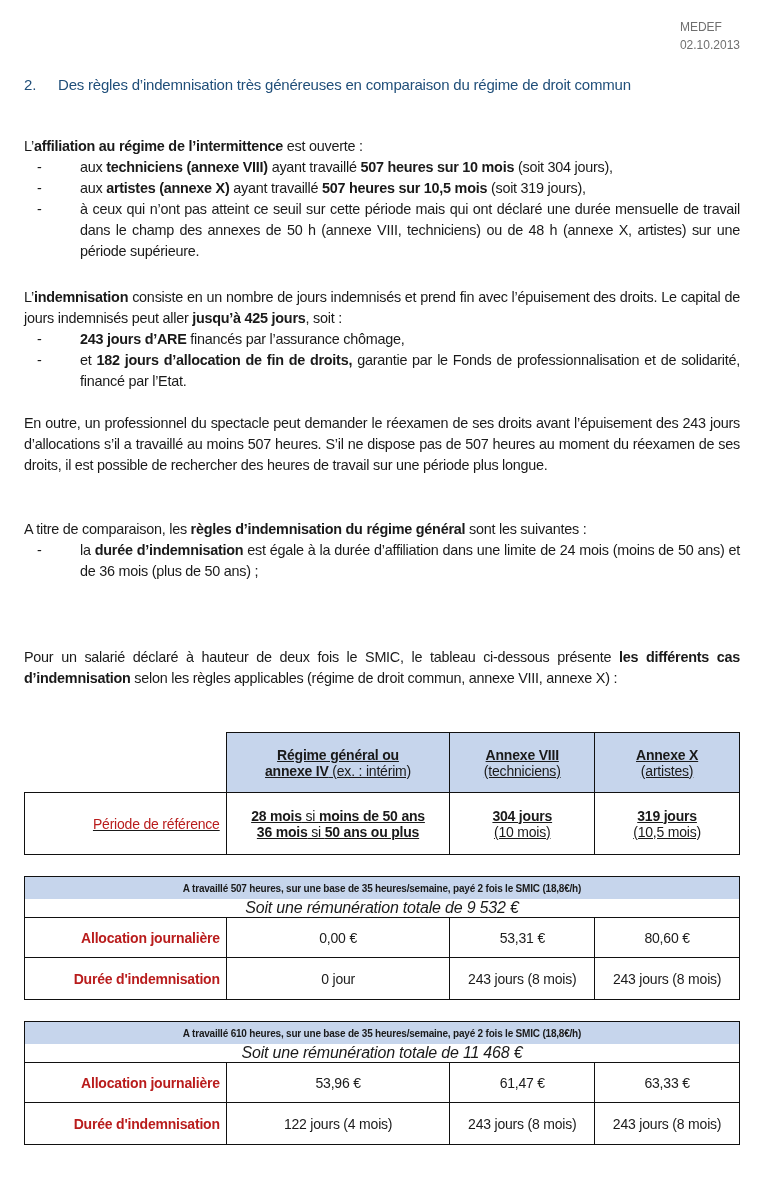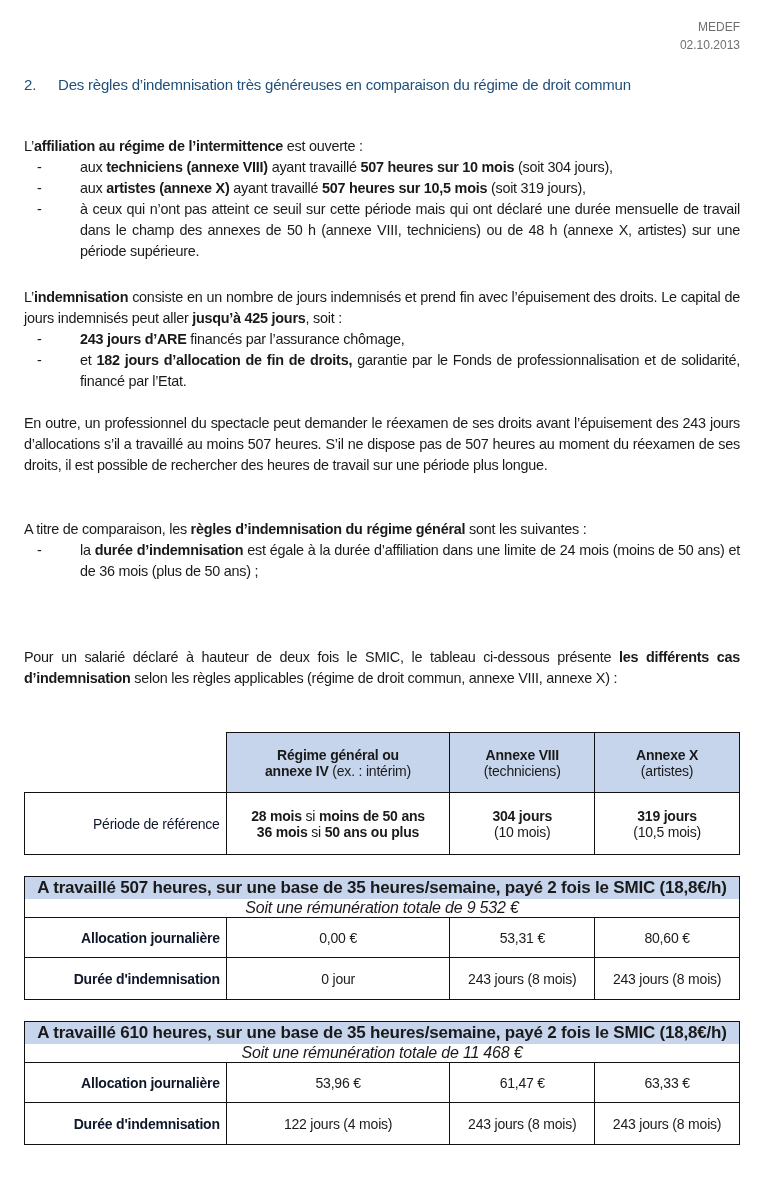--- a/index.html
+++ b/index.html
@@ -1,36 +1,36 @@
 <!DOCTYPE html>
 <html><head>
 <meta charset="utf-8">
 <style>
   html, body { margin: 0; padding: 0; background: #ffffff; }
   body { width: 767px; height: 1191px; position: relative; overflow: hidden;
          font-family: "Liberation Sans", sans-serif; color: #1a1a1a; font-size: 14.4px; }
-  .header-meta { position: absolute; right: 27px; top: 18px; text-align: right;
+  .header-meta { position: absolute; right: 27px; top: 18px; 
                  font-size: 12px; color: #6f6f6f; line-height: 18px; }
   .section-title { position: absolute; left: 24px; top: 76px; font-size: 15px;
                    font-weight: normal; color: #1f4e79; letter-spacing: -0.2px; }
   .section-title .num { display: inline-block; width: 34px; }
   .para { position: absolute; left: 24px; width: 716px; line-height: 21px;
           text-align: justify; letter-spacing: -0.25px; }
   .para p { margin: 0; }
   .para ul { list-style: none; margin: 0; padding: 0; }
   .para li { position: relative; padding-left: 56px; }
   .para li::before { content: "-"; position: absolute; left: 13px; }
   b { font-weight: bold; }
   table { position: absolute; border-collapse: collapse; font-size: 14px;
           letter-spacing: -0.2px; }
   td { border: 1.5px solid #111; text-align: center; padding: 0; }
   .hdr { background: #c6d5ec; }
-  .rowlabel { color: #0f172a; text-align: right; padding-right: 6px; font-weight: normal; }
+  .rowlabel { color: #b91c1c; text-align: right; padding-right: 6px; font-weight: normal; }
   .blank { border: none; border-bottom: 1.5px solid #111; }
-  .banner { background: #c6d5ec; font-weight: bold; font-size: 17px; height: 22px; border-bottom: none; }
+  .banner { background: #c6d5ec; font-weight: bold; font-size: 10px; height: 22px; border-bottom: none; }
   .subbanner { font-style: italic; font-size: 16px; height: 18px; border-top: none; }
 </style>
 </head>
 <body>
 
 <div class="header-meta">
   <div>MEDEF</div>
   <div>02.10.2013</div>
 </div>
 
@@ -63,21 +63,21 @@
   <p><span>A titre de comparaison, les </span><b>règles d’indemnisation du régime général</b><span> sont les suivantes :</span></p>
   <ul>
     <li><span>la </span><b>durée d’indemnisation</b><span> est égale à la durée d’affiliation dans une limite de 24 mois (moins de 50 ans) et de 36 mois (plus de 50 ans) ;</span></li>
   </ul>
 </div>
 
 <div class="para" style="top:647px;">
   <p><span>Pour un salarié déclaré à hauteur de deux fois le SMIC, le tableau ci-dessous présente </span><b>les différents cas d’indemnisation</b><span> selon les règles applicables (régime de droit commun, annexe VIII, annexe X) :</span></p>
 </div>
 
-<table style="left:24px; top:732px; width:716px;">
+<table style="left:24px; top:732px; width:716px;text-decoration:underline;">
   <colgroup>
       <col style="width:202px">
       <col style="width:224px">
       <col style="width:145px">
       <col style="width:145px">
     </colgroup>
   <tbody>
       <tr style="height:60px;">
     <td class="blank"></td>
     <td class="hdr">

